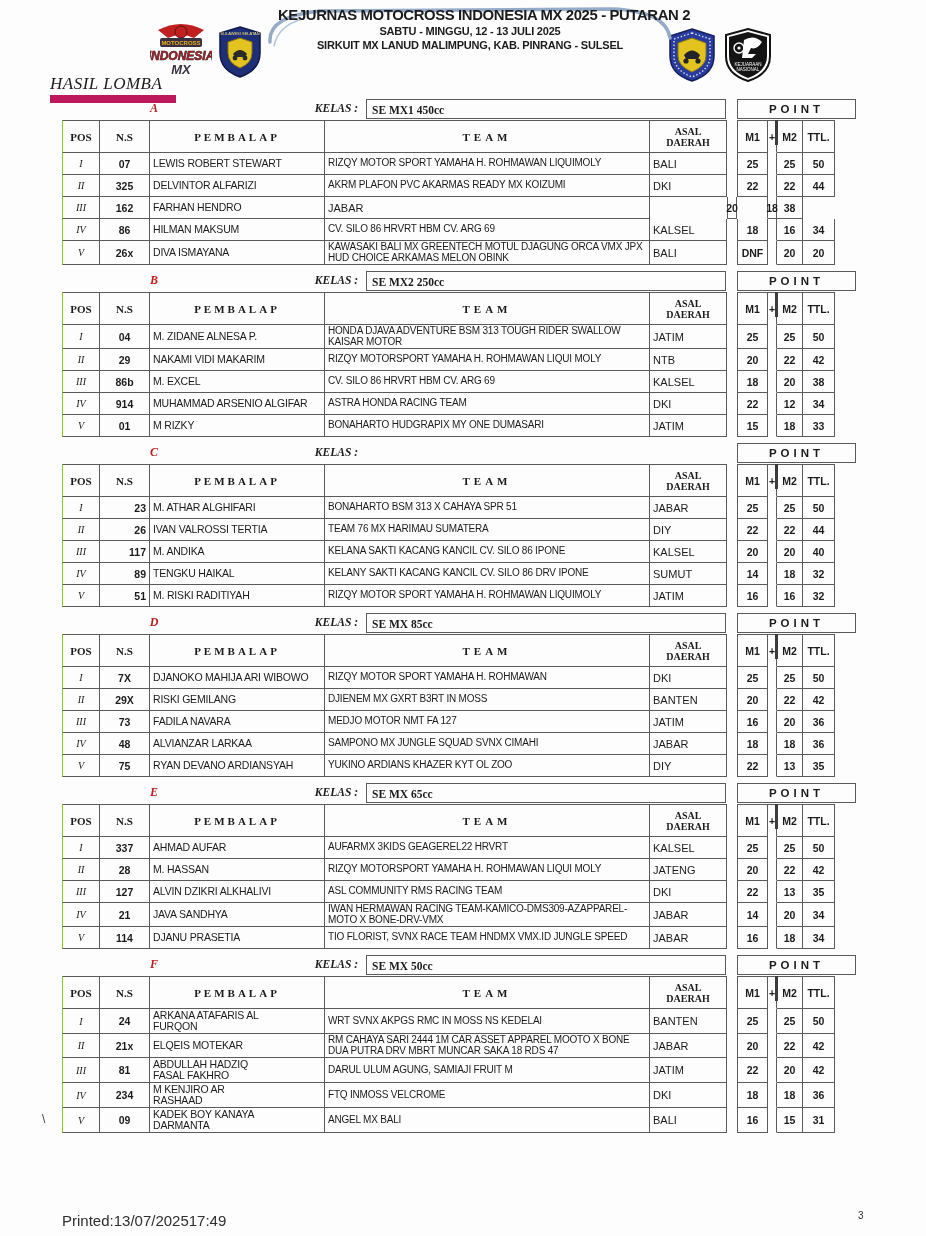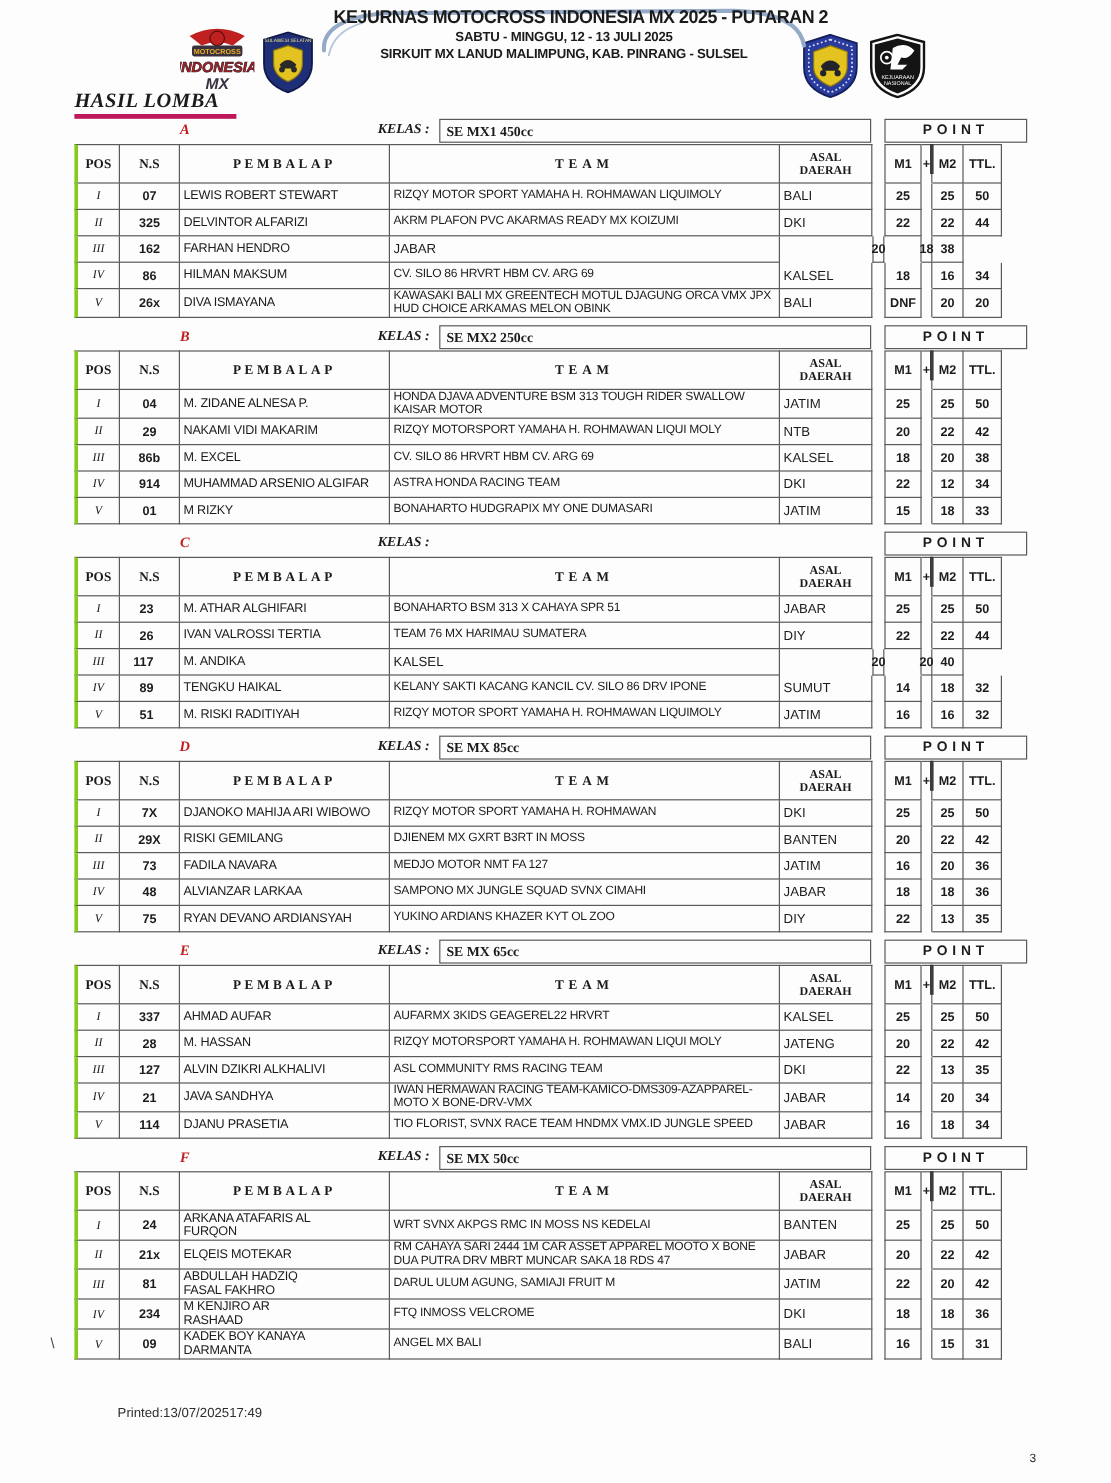--- a/index.html
+++ b/index.html
@@ -10,62 +10,62 @@
   }
   
   .hdr{position:relative;height:99px;}
   .logo{position:absolute;}
   .banner{position:absolute;left:270px;top:6px;width:400px;text-align:center;}
   .banner-arc{position:absolute;left:-6px;top:-4px;pointer-events:none;}
   .title{font-size:15.5px;font-weight:bold;letter-spacing:-0.4px;transform:scaleX(.96);transform-origin:center;white-space:nowrap;}
   .sub1{font-size:11px;font-weight:bold;margin-top:1px;letter-spacing:-0.2px;}
   .sub2{font-size:11px;font-weight:bold;margin-top:2px;letter-spacing:-0.2px;}
   .hasil{
-    position:absolute;left:62px;top:74px;
-    font-family:"Liberation Serif",serif;font-style:italic;font-weight:bold;
-    font-size:17px;letter-spacing:.5px;border-bottom:4px solid #be185d;padding:0 14px 1px 0;
+    position:absolute;left:50px;top:74px;
+    font-family:"Liberation Serif",serif;font-style:italic;font-weight:normal;
+    font-size:17px;letter-spacing:.5px;border-bottom:8px solid #be185d;padding:0 14px 1px 0;
   }
   
   .tables{position:absolute;left:62px;top:99px;width:773px;}
   .tblock{margin-bottom:6px;}
   .kelas-row{position:relative;height:21px;}
   .kletter{position:absolute;left:62px;top:2px;width:60px;text-align:center;
     font-family:"Liberation Serif",serif;font-style:italic;font-weight:bold;font-size:12px;}
   .klabel{position:absolute;right:477px;top:3px;
     font-family:"Liberation Serif",serif;font-style:italic;font-weight:bold;font-size:11.5px;}
   .kbox{position:absolute;left:304px;top:0;width:360px;height:20px;border:1px solid #5a5a5a;
     font-family:"Liberation Serif",serif;font-weight:bold;font-size:11.5px;line-height:20px;padding-left:5px;box-sizing:border-box;}
   .pbox{position:absolute;left:675px;top:0;width:119px;height:20px;border:1px solid #5a5a5a;box-sizing:border-box;
     text-align:center;font-weight:bold;font-size:11.5px;letter-spacing:4px;line-height:19px;}
   .row{display:grid;grid-template-columns:38px 50px 175px 325px 77px 10px 31px 9px 26px 32px;}
   .c{border-right:1px solid #5a5a5a;border-bottom:1px solid #5a5a5a;display:flex;align-items:center;box-sizing:border-box;min-height:22px;}
-  .first{border-left:3px solid #84cc16;}
+  .first{border-left:1px solid #84cc16;}
   .hrow .c{border-top:1px solid #5a5a5a;min-height:33px;}
   .gapc{border:none !important;background:transparent;}
   .m1c{border-left:1px solid #5a5a5a;}
   .plusc{border-bottom-color:transparent;}
   .hrow .plusc{border-bottom-color:transparent;position:relative;}
   .hrow .plusc::after{content:"";position:absolute;right:-2px;top:-1px;width:3px;height:25px;background:#3c3c3c;}
   
   .hc{justify-content:center;font-family:"Liberation Serif",serif;font-weight:bold;font-size:11px;text-align:center;}
   .hc.sp3{letter-spacing:3px;}
   .hc.sp4{letter-spacing:4px;}
   .hc.asal{flex-direction:column;line-height:11px;font-size:10px;justify-content:center;}
   .hc.pts{font-family:"Liberation Sans",sans-serif;font-size:10.5px;letter-spacing:0;}
   
   .posc{justify-content:center;font-family:"Liberation Serif",serif;font-style:italic;font-size:10px;}
   .nsc{justify-content:center;font-weight:bold;font-size:10.5px;}
-  .tblock:nth-child(3) .nsc{justify-content:flex-end;padding-right:21px;}
+  .tblock:nth-child(3) .nsc{justify-content:flex-end;padding-right:3px;}
   .ridc{padding:1px 2px 1px 3px;font-size:10.5px;letter-spacing:-0.2px;line-height:11px;overflow:hidden;}
   .tmc{padding:1px 3px;font-size:10px;letter-spacing:-0.2px;line-height:10.5px;overflow:hidden;}
   .regc{padding-left:3px;font-size:11px;}
   .ptc{justify-content:center;font-weight:bold;font-size:10.5px;}
   .tblock:nth-child(6) .ridc{padding-right:54px;}
   
-  .foot-printed{position:absolute;left:62px;top:1172px;font-size:11px;color:#2e2e2e;margin-left:36px;}
+  .foot-printed{position:absolute;left:62px;top:1212px;font-size:15px;color:#2e2e2e;}
   .foot-page{position:absolute;left:858px;top:1210px;font-size:10px;color:#2e2e2e;}
   .stray{position:absolute;left:42px;top:1112px;font-size:12px;color:#444;}
 </style>
 </head>
 <body>
 
 <div class="hdr">
 
   <svg class="logo" style="left:150px;top:22px" width="62" height="58" viewBox="0 0 62 58">
     <path d="M8 8 Q31 -4 54 8 L44 16 Q31 10 18 16 Z" fill="#c02020"></path>
@@ -342,20 +342,21 @@
     <div class="c ptc m1c">22</div>
     <div class="c ptc plusc"></div>
     <div class="c ptc">22</div>
     <div class="c ptc">44</div>
   </div>
 
   <div class="row">
     <div class="c first posc">III</div>
     <div class="c nsc">117</div>
     <div class="c ridc">M. ANDIKA</div>
+    <div class="c tmc">KELANA SAKTI KACANG KANCIL CV. SILO 86 IPONE</div>
     <div class="c regc">KALSEL</div>
     <div class="c gapc"></div>
     <div class="c ptc m1c">20</div>
     <div class="c ptc plusc"></div>
     <div class="c ptc">20</div>
     <div class="c ptc">40</div>
   </div>
 
   <div class="row">
     <div class="c first posc">IV</div>

